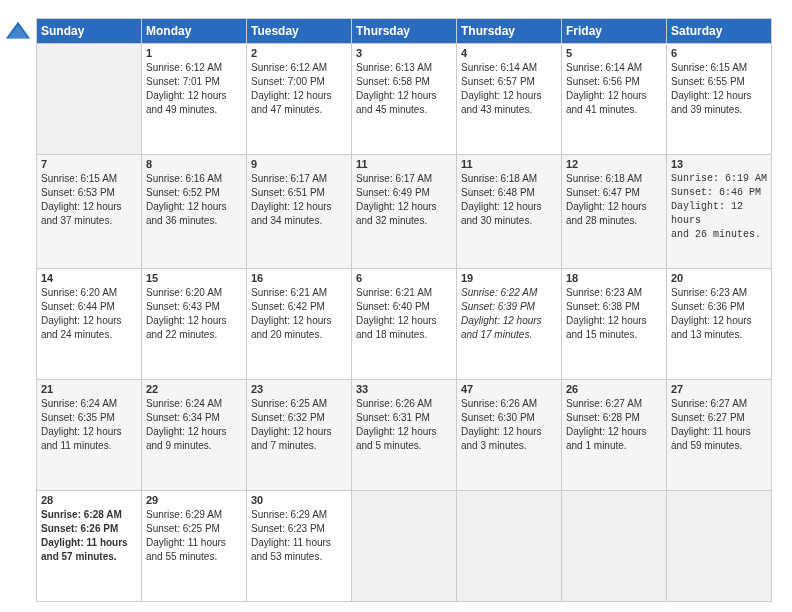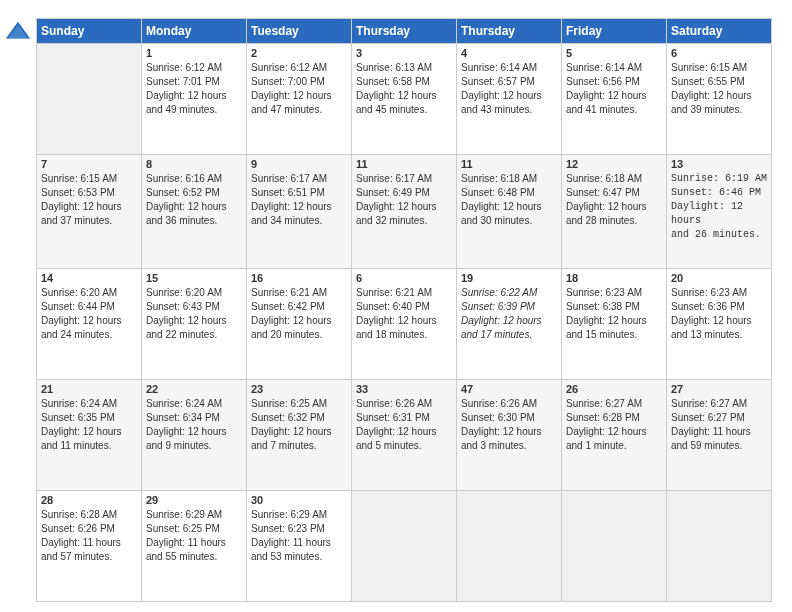--- a/index.html
+++ b/index.html
@@ -327,21 +327,21 @@
             <div class="day-number">27</div>
             <div class="cell-info" style="white-space: pre-line;">Sunrise: 6:27 AM
 Sunset: 6:27 PM
 Daylight: 11 hours
 and 59 minutes.</div>
           </td>
         </tr>
         <tr>
           <td>
             <div class="day-number">28</div>
-            <div class="cell-info" style="white-space: pre-line;">Sunrise: 6:28 AM
+            <div class="cell-info" style="white-space: pre-line; font-weight: bold;">Sunrise: 6:28 AM
 Sunset: 6:26 PM
 Daylight: 11 hours
 and 57 minutes.</div>
           </td>
           <td>
             <div class="day-number">29</div>
             <div class="cell-info" style="white-space: pre-line;">Sunrise: 6:29 AM
 Sunset: 6:25 PM
 Daylight: 11 hours
 and 55 minutes.</div>

